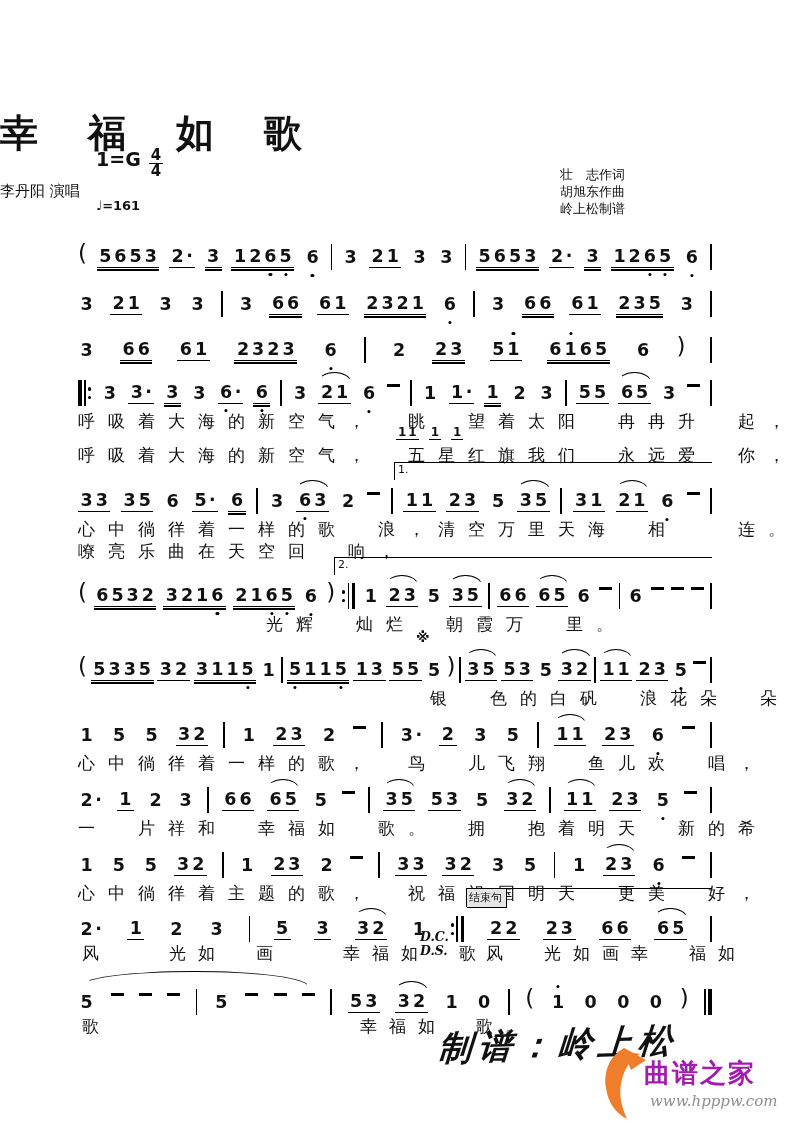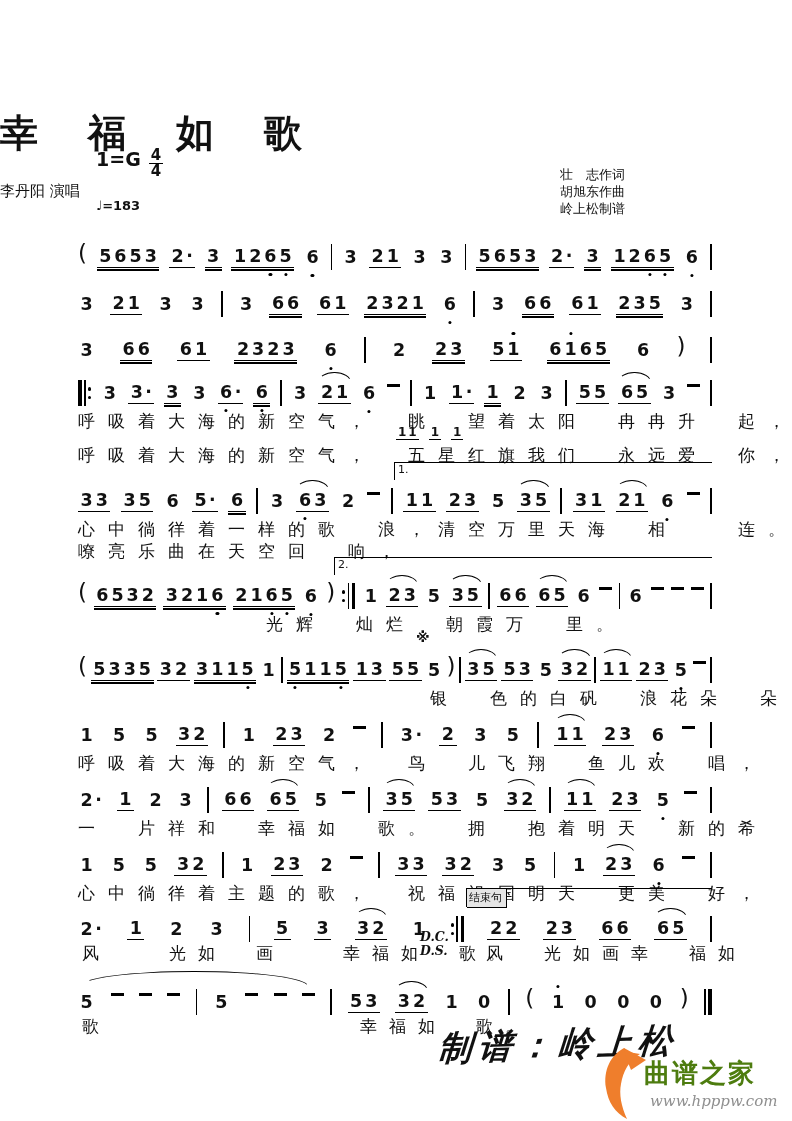--- a/index.html
+++ b/index.html
@@ -63,38 +63,38 @@
         font-family:"DejaVu Serif","Liberation Serif",serif;}
   .tie{position:absolute;left:2px;top:-12px;width:226px;height:13px;
        border:1.8px solid transparent;border-top-color:#000;border-radius:50%/100% 100% 0 0;}
 
   
   .signature{position:absolute;top:1022px;left:438px;font-size:34px;font-weight:700;font-style:italic;
              transform:rotate(-2deg) skewX(-6deg);letter-spacing:6px;
              font-family:"DejaVu Serif","Liberation Serif",serif;}
   .logo{position:absolute;top:1044px;left:598px;width:194px;height:77px;}
   .logo svg{position:absolute;left:0;top:2px;}
-  .logo-text{position:absolute;left:46px;top:12px;font-size:26px;font-weight:800;color:#4d7c0f;letter-spacing:2px;}
+  .logo-text{position:absolute;left:46px;top:12px;font-size:26px;font-weight:800;color:#a21caf;letter-spacing:2px;}
   .logo-url{position:absolute;left:52px;top:48px;font-size:15px;font-style:italic;color:#8f8f8f;
             font-family:"DejaVu Serif","Liberation Serif",serif;}
 </style>
 </head>
 <body>
 
 <div class="page">
 
   <div class="title">幸　福　如　歌</div>
   <div class="keysig">
     <span>1=G</span>
     <span class="frac">
       <b>4</b>
       <b>4</b>
     </span>
   </div>
-  <div class="tempo">♩=183</div>
+  <div class="tempo">♩=161</div>
   <div class="performer">李丹阳  演唱</div>
   <div class="credits">
     <div>壮　志作词</div>
     <div>胡旭东作曲</div>
     <div>岭上松制谱</div>
   </div>
 
   <div class="sys" style="top:238px">
     <div class="notes">
         <span class="paren">(</span>
@@ -683,21 +683,21 @@
           <span class="d">3</span>
         </span>
         <span class="grp">
           <span class="d lo">6</span>
         </span>
         <span class="dash"></span>
         <span class="bar">
           <span class="bl"></span>
         </span>
       </div>
-    <div class="ly">呼吸着大海的新空气，　鸟　儿飞翔　鱼儿欢　唱，</div>
+    <div class="ly">心中徜徉着一样的歌，　鸟　儿飞翔　鱼儿欢　唱，</div>
   </div>
 
   <div class="sys" style="top:781px">
     <div class="notes">
         <span class="grp">
           <span class="d">2</span>
           <span class="dt">·</span>
         </span>
         <span class="grp u1">
           <span class="d">1</span>

